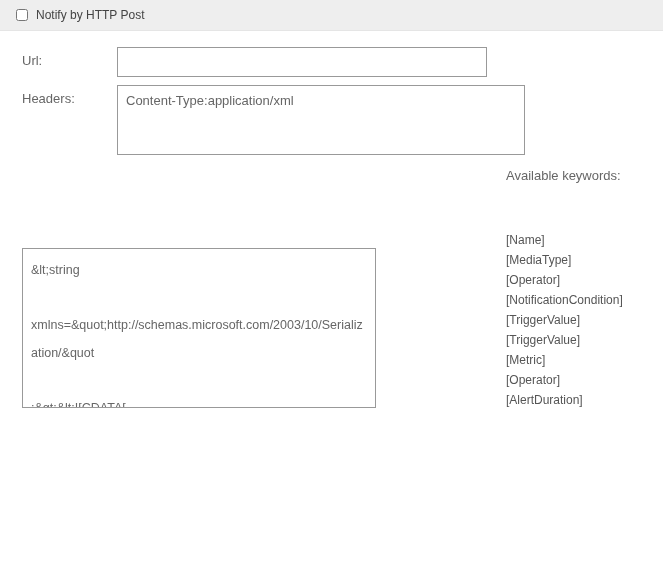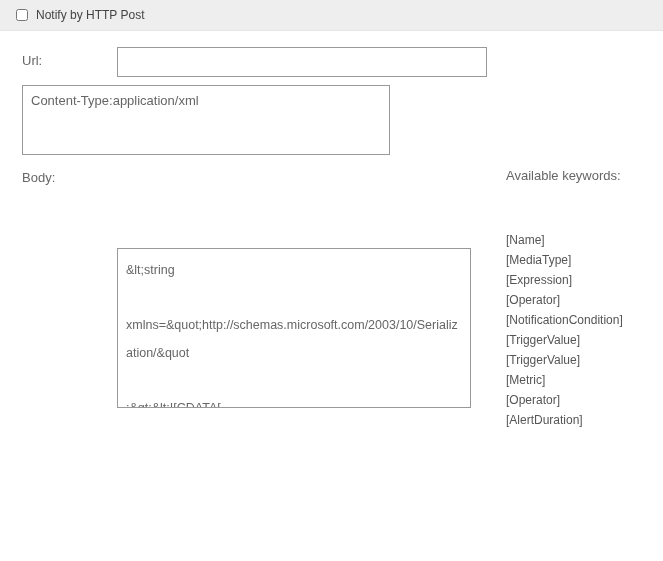--- a/index.html
+++ b/index.html
@@ -50,21 +50,21 @@
     }
     .url-input {
       width: 370px;
       height: 30px;
       border: 1px solid #999;
       padding: 4px 6px;
       font-family: inherit;
       font-size: 13px;
     }
     .headers-input {
-      width: 368px;
+      width: 408px;
       height: 70px;
       border: 1px solid #999;
       padding: 6px 8px;
       font-family: inherit;
       font-size: 13px;
       color: #666;
       resize: none;
       line-height: 1.4;
     }
     .body-row {
@@ -129,45 +129,44 @@
 <div class="form-area">
 
   <div class="row">
     <div class="label-col">Url:</div>
     <div class="input-col">
       <input type="text" class="url-input" value="" style="">
     </div>
   </div>
 
   <div class="row">
+    <div class="label-col">Headers:</div>
     <div class="input-col">
       <textarea class="headers-input" style="">Content-Type:application/xml</textarea>
     </div>
   </div>
 
   <div class="body-row">
-    <div class="body-left">Body:</div>
     <div class="body-middle">
       <textarea class="body-textarea" style="">&amp;lt;string
 
 xmlns=&amp;quot;http://schemas.microsoft.com/2003/10/Serialization/&amp;quot
 
 ;&amp;gt;&amp;lt;![CDATA[
 
 
 Expression=[Expression]&amp;amp;Metric=[Metric]&amp;amp;CurrentValue=
 
 [CurrentValue]&amp;amp;NotificationCondition=[NotificationCondition]</textarea>
     </div>
     <div class="body-right">
       <div class="available-label">Available keywords:</div>
       <div class="keywords-list">
         <div>[Name]</div>
         <div>[MediaType]</div>
-        <div>[Expression]</div>
         <div>[Operator]</div>
         <div>[NotificationCondition]</div>
         <div>[TriggerValue]</div>
         <div>[TriggerValue]</div>
         <div>[Metric]</div>
         <div>[Operator]</div>
         <div>[AlertDuration]</div>
       </div>
     </div>
   </div>

